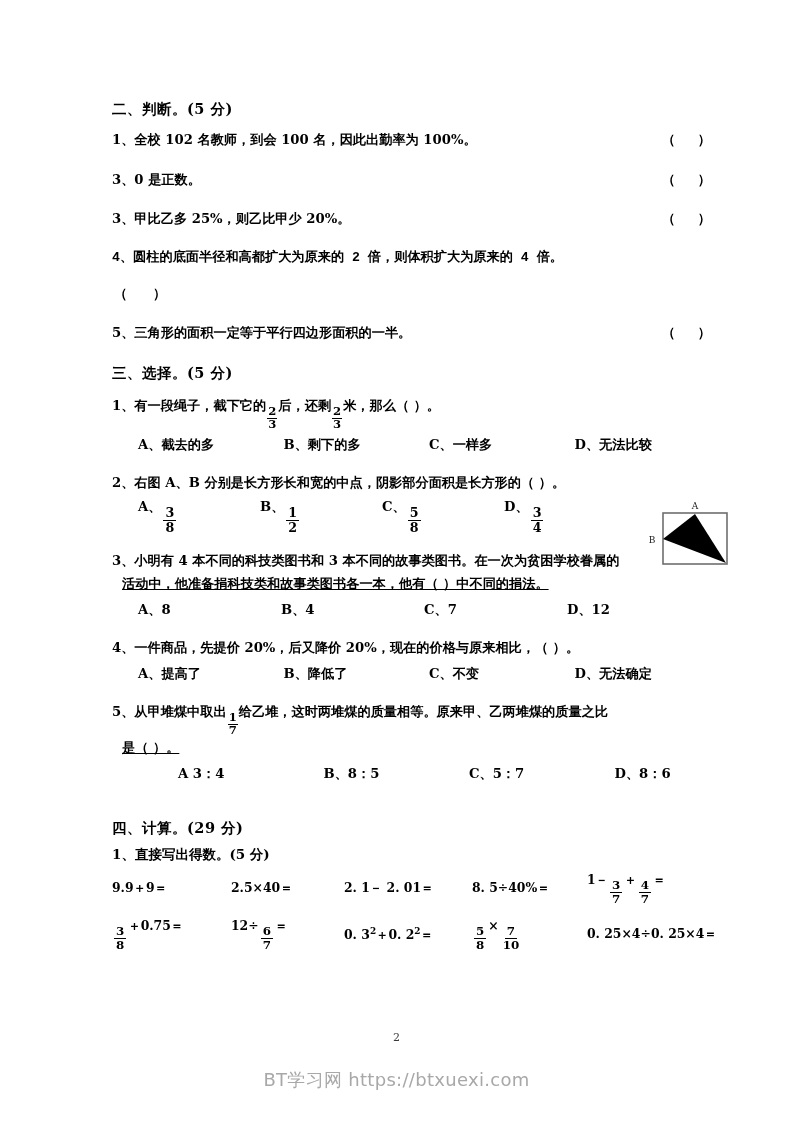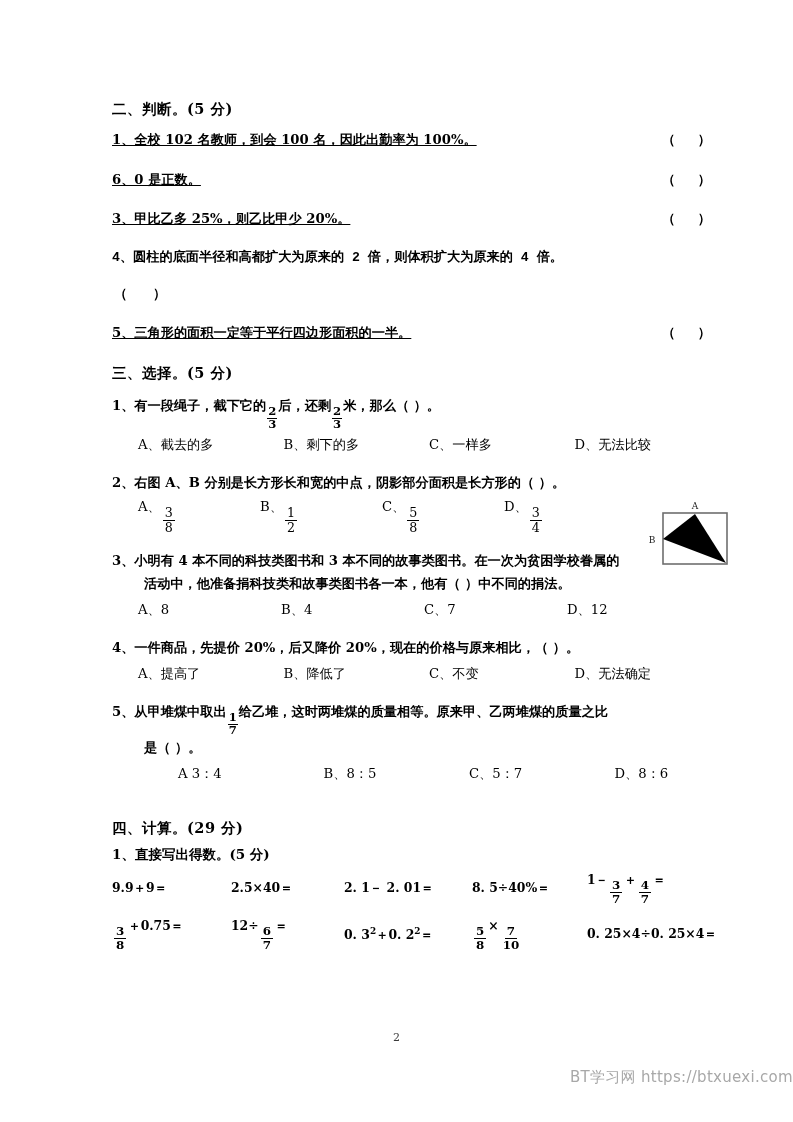--- a/index.html
+++ b/index.html
@@ -46,21 +46,21 @@
   
   .tf-row {
     display: flex;
     align-items: flex-start;
     justify-content: space-between;
     font-weight: bold;
     font-size: 13.2px;
     margin-bottom: 20px;
     line-height: 1.45;
   }
-  .tf-row .q-text { flex: 1 1 auto; padding-right: 12px; text-decoration: underline; }
+  .tf-row .q-text { flex: 1 1 auto; padding-right: 12px; }
   .tf-row .blank-paren {
     flex: 0 0 auto;
     letter-spacing: 9px;
     font-size: 13.2px;
     white-space: nowrap;
   }
   .tf-wrap { margin-bottom: 20px; font-family: Liberation Mono, monospace; }
   .tf-wrap .q-text {
     font-weight: bold;
     font-size: 13.2px;
@@ -76,24 +76,24 @@
     margin-left: 2px;
   }
 
   
   .mc-q {
     font-weight: bold;
     font-size: 13.2px;
     line-height: 1.75;
     margin-bottom: 6px;
   }
-  .mc-q .indent2 { display: block; margin-left: 32px; }
+  .mc-q .indent2 { display: block; margin-left: 10px; text-decoration: underline; }
   .mc-options {
     display: flex;
-    font-weight: normal;
+    font-weight: bold;
     font-size: 13.2px;
     margin: 4px 0 17px 26px;
     align-items: center;
   }
   .mc-options .opt { white-space: nowrap; }
   .mc-options.cols-text .opt { width: 150px; }
   .mc-options.cols-frac .opt { width: 122px; }
   .mc-options.cols-num  .opt { width: 143px; }
   .mc-options.cols-ratio .opt { width: 150px; margin-left: 40px; }
 
@@ -165,42 +165,42 @@
     text-align: center;
     font-size: 11px;
     color: #3a3a3a;
     font-family: "DejaVu Serif", "Liberation Serif", serif;
   }
   .watermark {
     position: absolute;
     left: 0;
     top: 1068px;
     width: 793px;
-    text-align: right;
-    font-size: 15px;
+    text-align: center;
+    font-size: 18px;
     color: #a8a8a8;
     font-family: "DejaVu Sans", "Liberation Sans", sans-serif;
     letter-spacing: 0.3px;
   }
 </style>
 </head>
 <body>
 
 <div class="page">
   <div class="content">
 
     <div class="section-head">二、判断。(5 分)</div>
 
     <div class="tf-row">
       <span class="q-text">1、全校 102 名教师，到会 100 名，因此出勤率为 100%。</span>
       <span class="blank-paren">（   ）</span>
     </div>
 
     <div class="tf-row">
-      <span class="q-text">6、0 是正数。</span>
+      <span class="q-text">3、0 是正数。</span>
       <span class="blank-paren">（   ）</span>
     </div>
 
     <div class="tf-row">
       <span class="q-text">3、甲比乙多 25%，则乙比甲少 20%。</span>
       <span class="blank-paren">（   ）</span>
     </div>
 
     <div class="tf-wrap">
       <span class="q-text">4、圆柱的底面半径和高都扩大为原来的 2 倍，则体积扩大为原来的 4 倍。</span>

